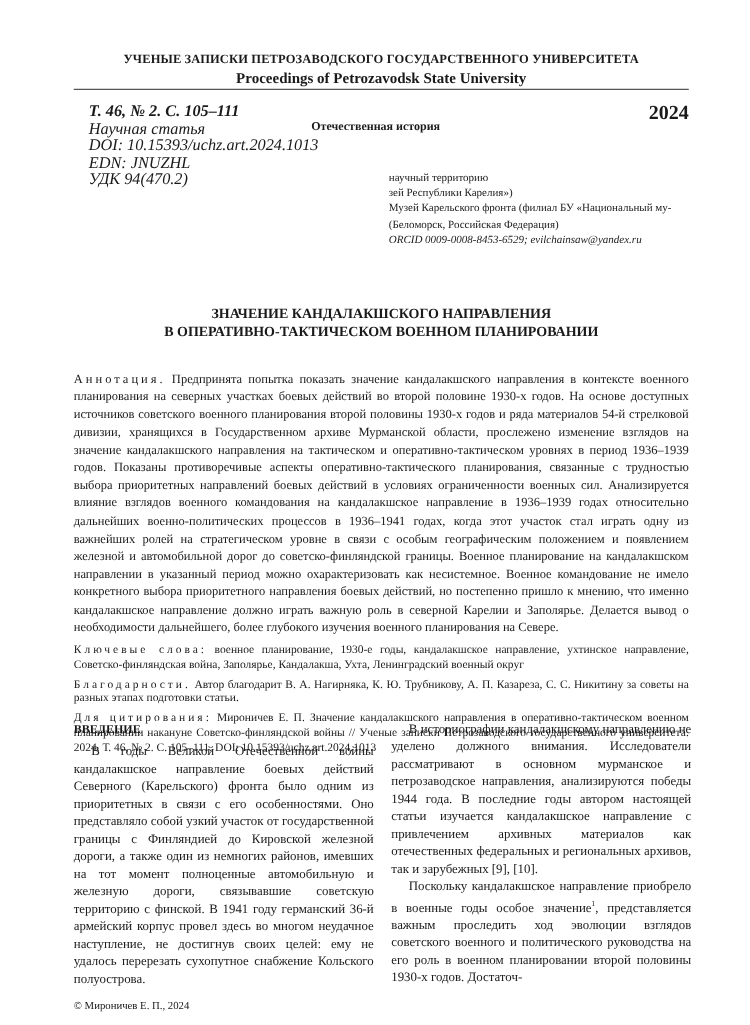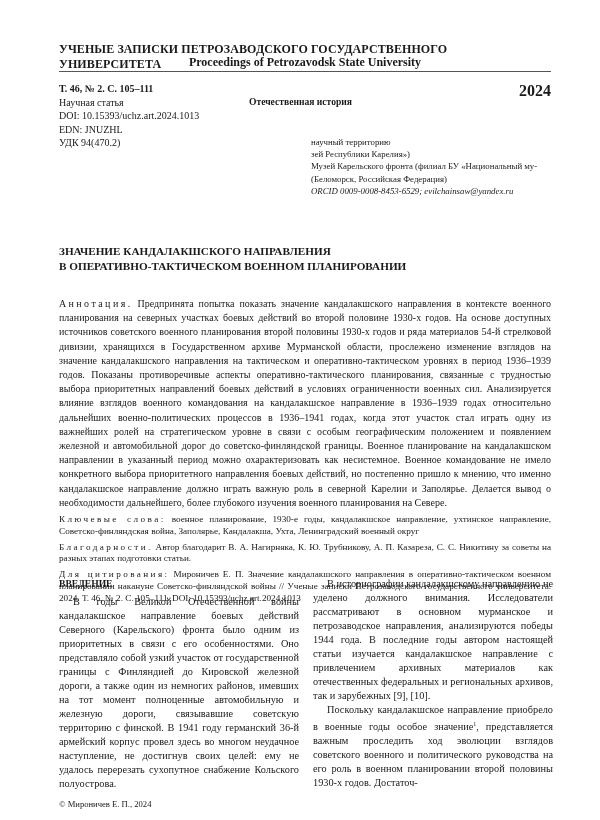--- a/index.html
+++ b/index.html
@@ -1,31 +1,31 @@
 <!DOCTYPE html>
 <html><head>
 <meta charset="utf-8">
 <style>
   html, body { margin:0; padding:0; background:#ffffff; }
   body { width:600px; height:820px; position:relative; overflow:hidden;
          font-family:"Liberation Serif","DejaVu Serif",serif; color:#1a1a1a; }
   .page { position:absolute; left:59px; top:0; width:492px; }
-  .journal-title { position:absolute; top:42px; left:0; width:492px; text-align:left;
-                   font-weight:bold; font-size:12px; letter-spacing:0.1px; }
+  .journal-title { position:absolute; top:42px; left:0; width:492px; text-align:center;
+                   font-weight:bold; font-size:10px; letter-spacing:0.1px; }
   .journal-sub { position:absolute; top:55px; left:0; width:492px; text-align:center;
                  font-weight:bold; font-size:12px; }
   .rule { position:absolute; top:71px; left:0; width:492px; height:1px; background:#555; }
-  .meta { position:absolute; top:82px; left:0; font-size:10px; line-height:13.5px; }
+  .meta { position:absolute; top:82px; left:12px; font-size:13px; line-height:13.5px;font-style:italic; }
   .meta .vol { font-weight:bold; }
   .year { position:absolute; top:82px; right:0; font-weight:bold; font-size:16px; }
   .section { position:absolute; top:96px; left:190px; font-weight:bold; font-size:9.6px;text-align:right; }
   .author-block { position:absolute; top:136px; left:252px; width:240px; font-size:8.8px; line-height:12.2px; }
   .author-name { text-align:right; font-weight:bold; font-size:9.2px; letter-spacing:0.2px; margin-bottom:3px; }
   .author-block .it { font-style:italic; }
-  .title { position:absolute; top:244px; left:0; width:492px; 
+  .title { position:absolute; top:244px; left:0; width:492px; text-align:center;
            font-weight:bold; font-size:11.2px; line-height:14.5px; }
   .abstract { position:absolute; top:297px; left:0; width:492px; font-size:10px;
               line-height:14.2px; text-align:justify; }
   .lbl { letter-spacing:2.4px; }
   .small-block { font-size:9.2px; line-height:11.8px; text-align:justify; margin-top:4px; }
   .cols { position:absolute; top:577px; left:0; width:492px; }
   .col { position:absolute; top:0; width:240px; font-size:10.3px; line-height:14px; text-align:justify; }
   .col.left { left:0; }
   .col.right { left:254px; }
   .h-intro { font-weight:bold; font-size:9.6px; margin-bottom:4px; }

